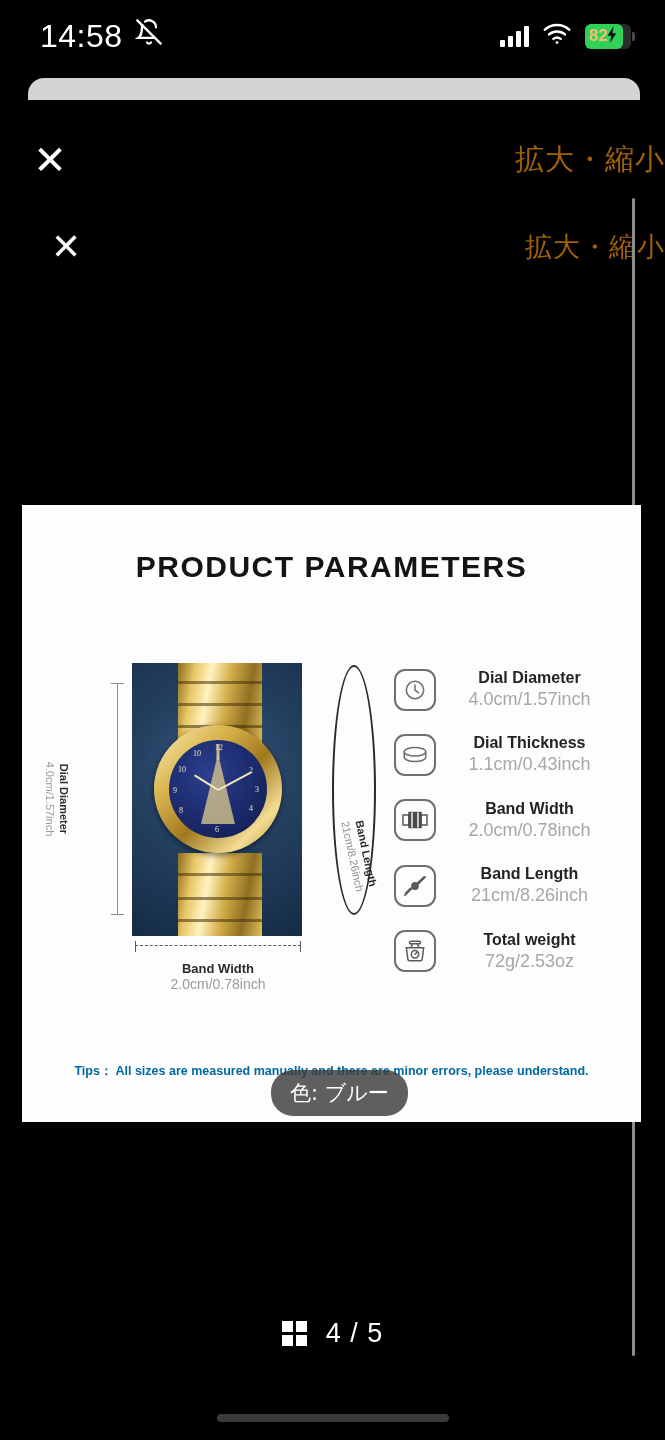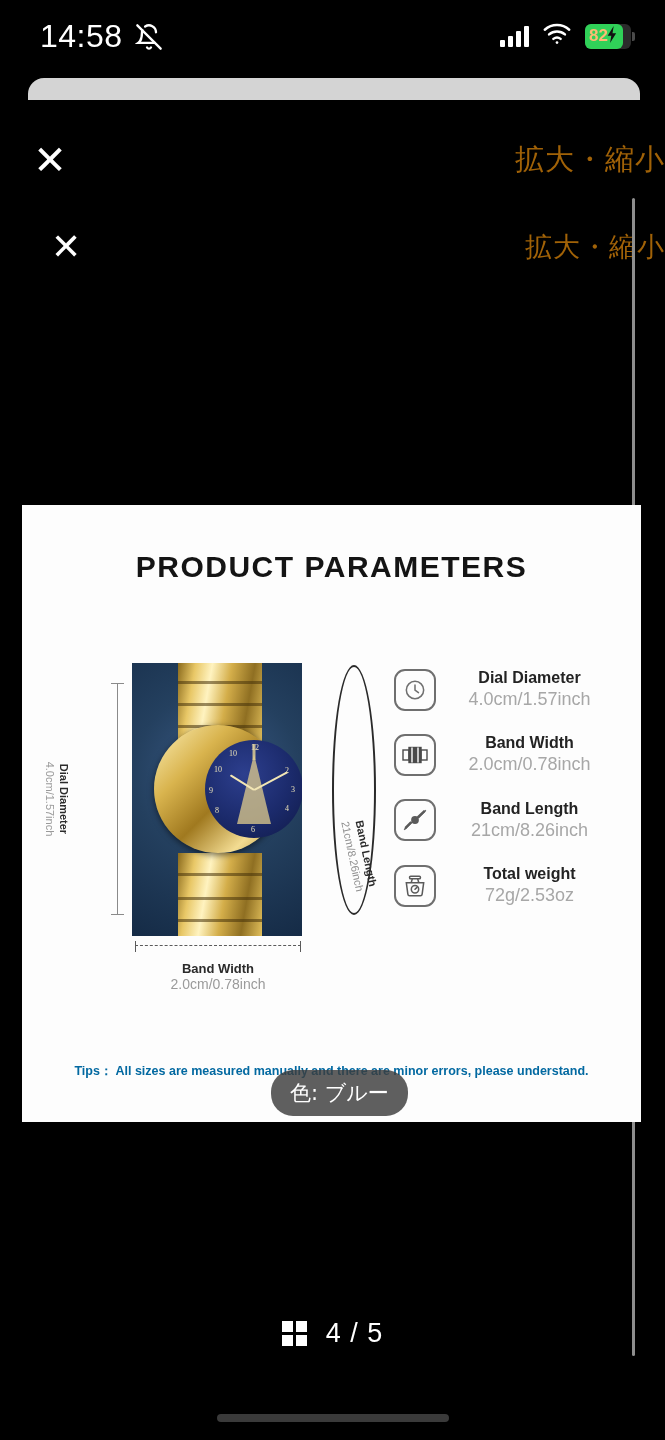--- a/index.html
+++ b/index.html
@@ -10,21 +10,21 @@
     overflow: hidden;
   }
   .screen { position: relative; width: 665px; height: 1440px; background: #000; }
 
   
   .statusbar {
     position: absolute; top: 0; left: 0; width: 665px; height: 72px;
     display: flex; align-items: center; justify-content: space-between;
     padding: 0 34px 0 40px;
   }
-  .sb-left { display: flex; align-items: flex-end; gap: 12px; }
+  .sb-left { display: flex; align-items: flex-start; gap: 12px; }
   .sb-time { color: #fff; font-size: 32px; font-weight: 500; letter-spacing: .5px; }
   .sb-right { display: flex; align-items: center; gap: 13px; }
 
   .signal { display: flex; align-items: flex-end; gap: 3px; height: 22px; }
   .signal i { display: block; width: 5px; background: #fff; border-radius: 1px; }
   .signal i:nth-child(1){ height: 7px; }
   .signal i:nth-child(2){ height: 11px; }
   .signal i:nth-child(3){ height: 16px; }
   .signal i:nth-child(4){ height: 21px; }
 
@@ -111,21 +111,20 @@
   .watch-case {
     position: absolute; left: 22px; top: 62px; width: 128px; height: 128px;
     border-radius: 50%;
     background: linear-gradient(135deg,#fdf0b8 0%,#d9b44e 30%,#a0791f 55%,#f3dc92 80%,#b28c2c 100%);
     box-shadow: 0 2px 6px rgba(0,0,0,.55);
   }
   .watch-dial {
     position: absolute; left: 15px; top: 15px; width: 98px; height: 98px;
     border-radius: 50%;
     background: radial-gradient(circle at 40% 35%, #2d3f8e 0%, #1b2a6b 55%, #101a47 100%);
-    margin-left: 36px;
   }
   .eiffel {
     position: absolute; left: 50%; top: 14px; transform: translateX(-50%);
     width: 0; height: 0;
     border-left: 17px solid transparent; border-right: 17px solid transparent;
     border-bottom: 70px solid rgba(226,206,140,.75);
   }
   .eiffel-top {
     position: absolute; left: 50%; top: 4px; transform: translateX(-50%);
     width: 3px; height: 16px; background: rgba(232,214,150,.8);
@@ -357,20 +356,32 @@
             <circle cx="12" cy="12" r="8"></circle>
               <path d="M12 7.5V12l3.2 2.4" stroke-linecap="round"></path>
           </svg>
         </span>
         <span class="spec-text">
           <span class="n">Dial Diameter</span>
           <span class="v">4.0cm/1.57inch</span>
         </span>
       </div>
 
+      <div class="spec-row">
+        <span class="spec-icon">
+          <svg width="28" height="24" viewBox="0 0 26 22" fill="none" stroke="#6f6f6f" stroke-width="1.4">
+            <ellipse cx="13" cy="8" rx="10" ry="4"></ellipse>
+            <path d="M3 8v5c0 2.2 4.5 4 10 4s10-1.8 10-4V8"></path>
+          </svg>
+        </span>
+        <span class="spec-text">
+          <span class="n">Dial Thickness</span>
+          <span class="v">1.1cm/0.43inch</span>
+        </span>
+      </div>
 
       <div class="spec-row">
         <span class="spec-icon">
           <svg width="28" height="22" viewBox="0 0 28 22" fill="none" stroke="#4a4a4a" stroke-width="1.4">
             <rect x="2" y="6" width="6" height="10"></rect>
             <rect x="20" y="6" width="6" height="10"></rect>
             <rect x="8" y="3.5" width="12" height="15" fill="#4a4a4a"></rect>
             <line x1="11" y1="3.5" x2="11" y2="18.5" stroke="#fff"></line>
             <line x1="17" y1="3.5" x2="17" y2="18.5" stroke="#fff"></line>
           </svg>

